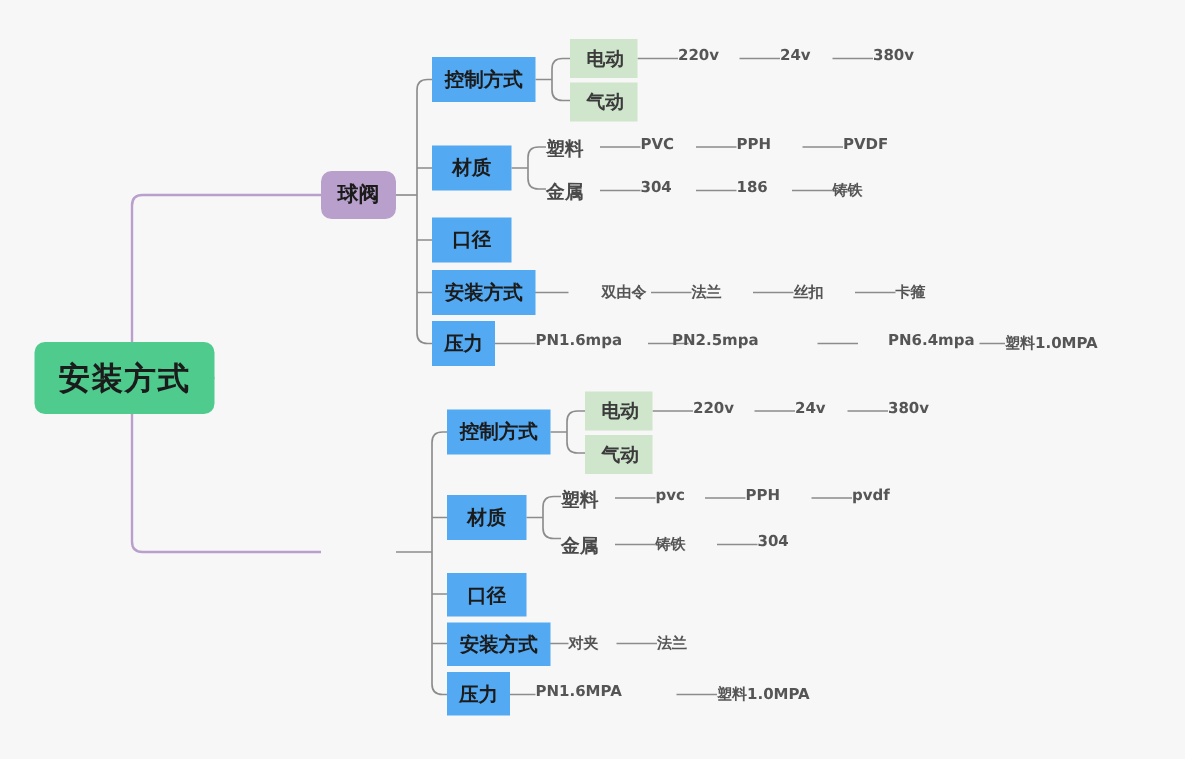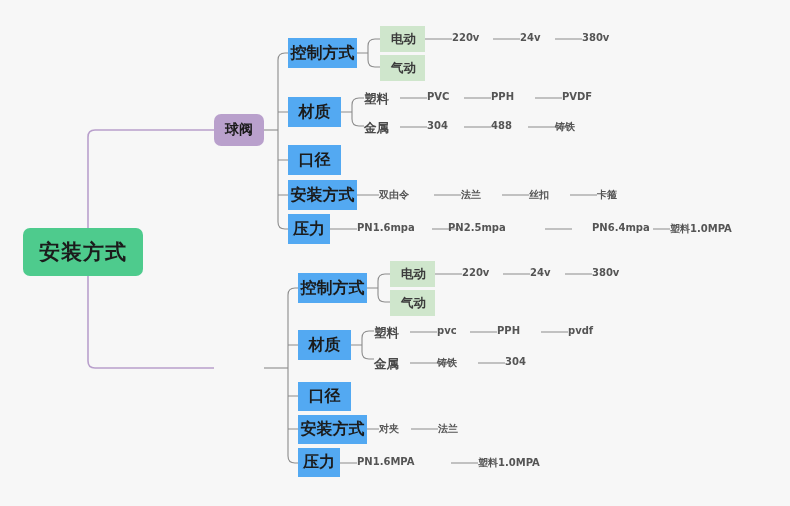--- a/index.html
+++ b/index.html
@@ -48,21 +48,21 @@
     background: #b9a0cc;
     border-radius: 7px;
     color: #1b1b1b;
     font-size: 14px;
     font-weight: bold;
     padding: 0 10px;
   }
   .node-cat {
     background: #53a9f2;
     color: #1b1b1b;
-    font-size: 16px;
+    font-size: 13px;
     font-weight: bold;
     padding: 0 8px;
   }
   .node-sub {
     background: #cfe6cc;
     color: #3b3b3b;
     font-size: 12.5px;
     font-weight: bold;
     padding: 0 9px;
     justify-content: flex-end;
@@ -174,34 +174,34 @@
   <div class="leaf" style="left:562px; top:91px;">
     <span>PVDF</span>
   </div>
   <div class="plain" style="left:364px; top:120px;">
     <span>金属</span>
   </div>
   <div class="leaf" style="left:427px; top:120px;">
     <span>304</span>
   </div>
   <div class="leaf" style="left:491px; top:120px;">
-    <span>488</span>
+    <span>186</span>
   </div>
   <div class="leaf" style="left:555px; top:120px;">
     <span>铸铁</span>
   </div>
 
   <div class="node node-cat" style="left:288px; top:145px; width:53px; height:30px;">
     <span>口径</span>
   </div>
 
   <div class="node node-cat" style="left:288px; top:180px; width:69px; height:30px;">
     <span>安装方式</span>
   </div>
-  <div class="leaf" style="left:379px; top:188px;font-family:Liberation Mono, monospace;">
+  <div class="leaf" style="left:401px; top:188px;font-family:Liberation Mono, monospace;">
     <span>双由令</span>
   </div>
   <div class="leaf" style="left:461px; top:188px;">
     <span>法兰</span>
   </div>
   <div class="leaf" style="left:529px; top:188px;">
     <span>丝扣</span>
   </div>
   <div class="leaf" style="left:597px; top:188px;">
     <span>卡箍</span>

